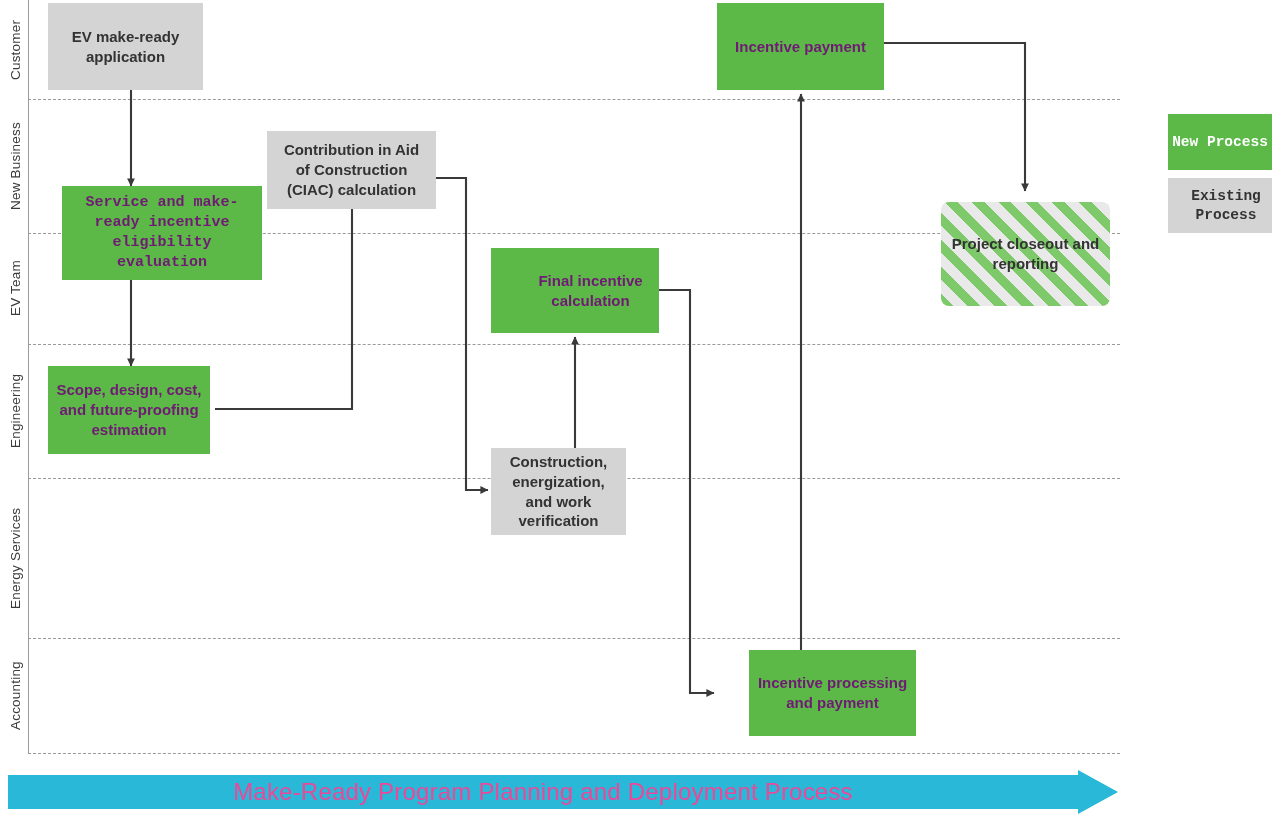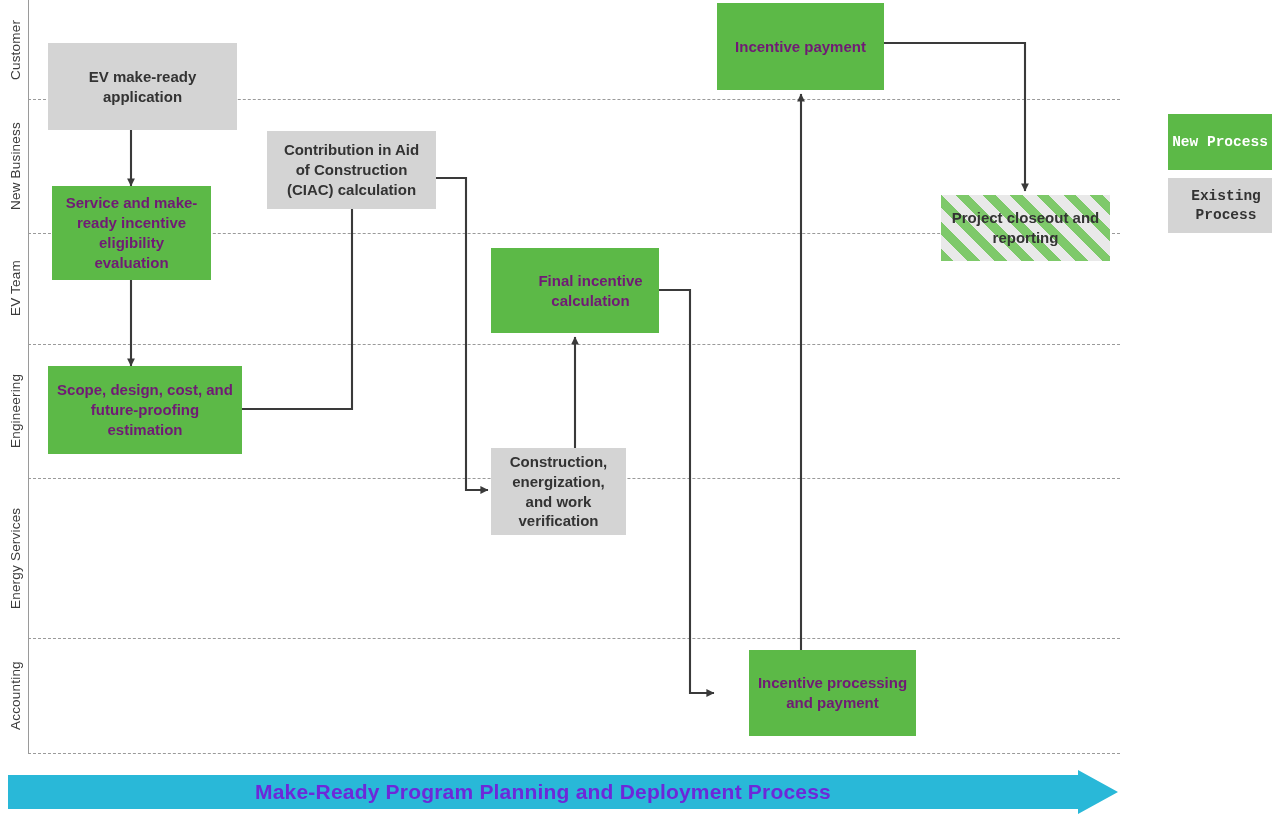--- a/index.html
+++ b/index.html
@@ -76,21 +76,21 @@
   }
   .legend-box.new{background:#5cb947;color:#ffffff;}
   .legend-box.existing{background:#d4d4d4;color:#333333;padding-left:12px;}
 
   
   #banner-wrap{position:absolute;left:8px;top:770px;width:1110px;height:44px;}
   #banner-text{
     position:absolute;
     left:0;top:0;width:1070px;height:44px;
     display:flex;align-items:center;justify-content:center;
-    color:#6d28d9;font-size:21px;font-weight:700;letter-spacing:.2px;
+    color:#ec4899;font-size:24px;font-weight:400;letter-spacing:.2px;
     z-index:3;
     font-family:"Liberation Sans",sans-serif;
   }
   
   #wires{position:absolute;left:0;top:0;width:1280px;height:818px;pointer-events:none;}
 </style>
 </head>
 <body>
 
 <div id="stage">
@@ -135,49 +135,49 @@
       <path d="M575,448 L575,337"></path>
 
       <path d="M659,290 L690,290 L690,693 L714,693"></path>
 
       <path d="M801,650 L801,94"></path>
 
       <path d="M884,43 L1025,43 L1025,191"></path>
     </g>
   </svg>
 
-  <div class="node existing" style="left:48px;  top:3px;   width:189px; height:87px;margin-top:40px;">
+  <div class="node existing" style="left:48px;  top:3px;   width:155px; height:87px;">
     <span>EV make-ready application</span>
   </div>
 
-  <div class="node new" style="left:52px;  top:186px; width:159px; height:94px;">
+  <div class="node new" style="left:62px;  top:186px; width:200px; height:94px;font-family:Liberation Mono, monospace;">
     <span>Service and make-ready incentive eligibility evaluation</span>
   </div>
 
   <div class="node existing" style="left:267px; top:131px; width:169px; height:78px;">
     <span>Contribution in Aid of Construction (CIAC) calculation</span>
   </div>
 
-  <div class="node new" style="left:48px;  top:366px; width:194px; height:88px;">
+  <div class="node new" style="left:48px;  top:366px; width:162px; height:88px;">
     <span>Scope, design, cost, and future-proofing estimation</span>
   </div>
 
   <div class="node new" style="left:491px; top:248px; width:168px; height:85px;padding-left:39px;">
     <span>Final incentive calculation</span>
   </div>
 
   <div class="node existing" style="left:491px; top:448px; width:135px; height:87px;">
     <span>Construction, energization, and work verification</span>
   </div>
 
   <div class="node new" style="left:717px; top:3px;   width:167px; height:87px;">
     <span>Incentive payment</span>
   </div>
 
-  <div class="node hatched" style="left:941px; top:195px; width:169px; height:66px;">
+  <div class="node hatched" style="left:941px; top:202px; width:169px; height:104px;border-radius:8px;">
     <span>Project closeout and reporting</span>
   </div>
 
   <div class="node new" style="left:717px; top:650px; width:167px; height:86px;margin-left:32px;">
     <span>Incentive processing and payment</span>
   </div>
 
   <div class="legend-box new" style="left:1168px; top:114px; width:104px; height:56px;">
     <span>New Process</span>
   </div>

